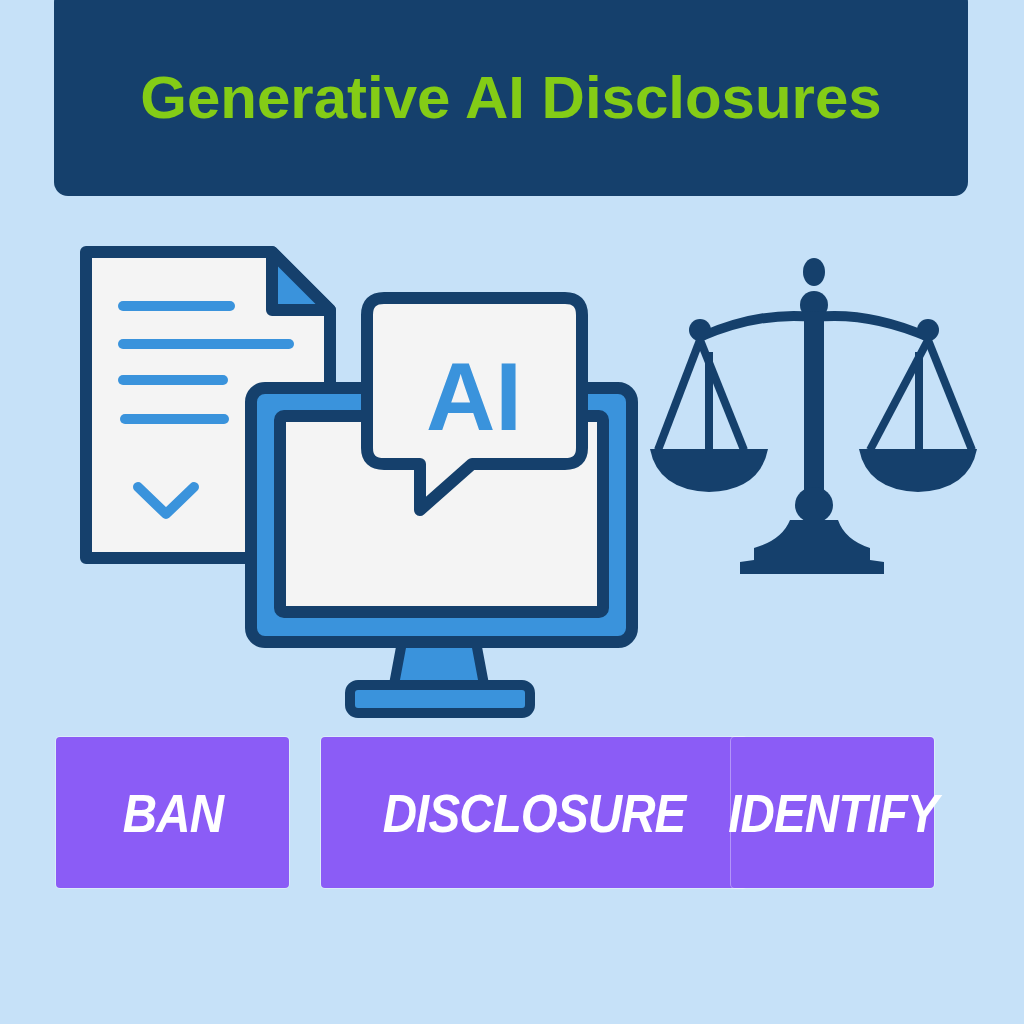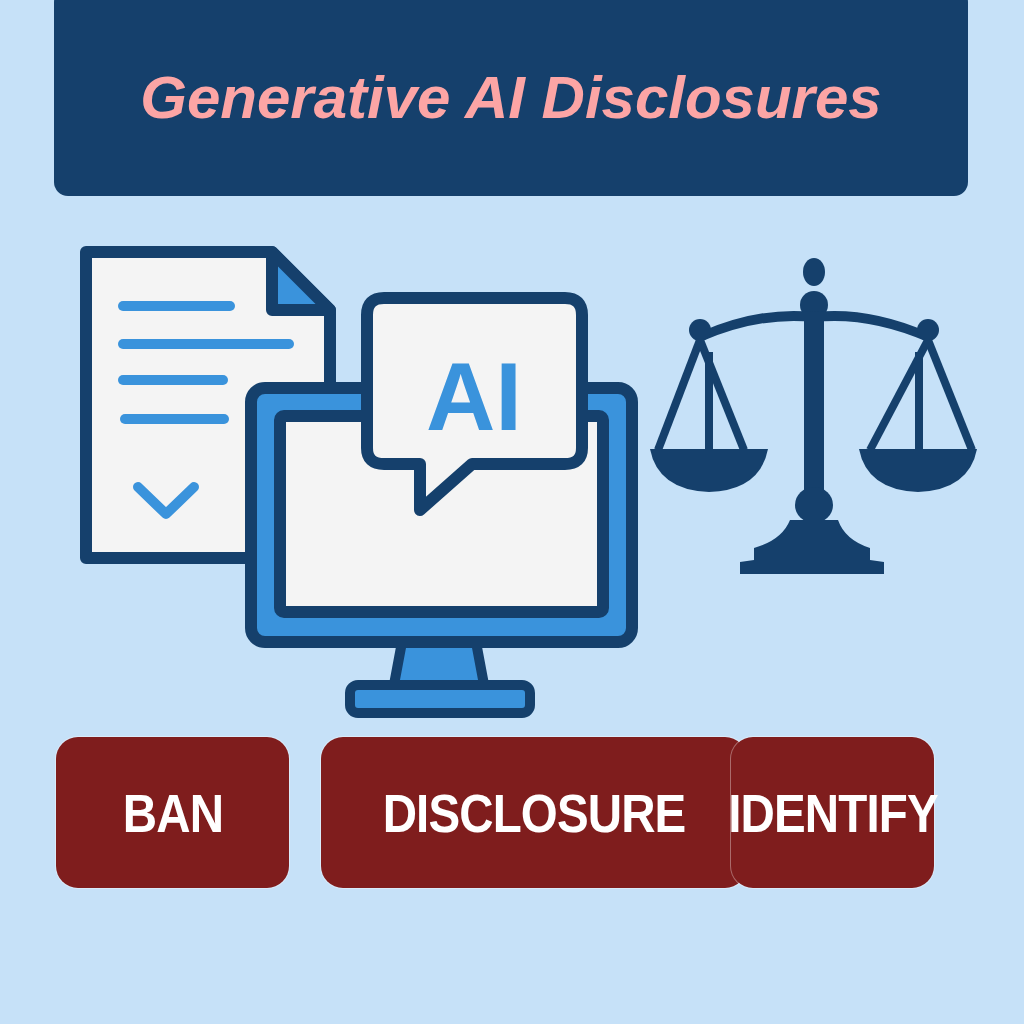--- a/index.html
+++ b/index.html
@@ -8,29 +8,30 @@
       background:#c6e1f8;
       font-family:"Liberation Sans", "DejaVu Sans", sans-serif;
     }
     .header {
       position:absolute; left:54px; top:-12px; width:914px; height:208px;
       background:#15406c; border-radius:14px;
       display:flex; flex-direction:column; align-items:center; justify-content:center;
       padding-top:12px; box-sizing:border-box;
     }
     .header .line {
-      color:#fca5a5; font-weight:bold; font-size:60px; line-height:70px;
-      letter-spacing:0px; white-space:nowrap;font-style:italic;
+      color:#84cc16; font-weight:bold; font-size:60px; line-height:70px;
+      letter-spacing:0px; white-space:nowrap;
     }
     .illus { position:absolute; left:0; top:0; width:1024px; height:1024px; }
     .box {
       position:absolute; top:737px; height:151px;
-      background:#7f1d1d; border-radius:22px;
+      background:#8b5cf6; border-radius:4px;
       display:flex; align-items:center; justify-content:center;
       box-shadow:0 0 0 1px rgba(255,255,255,0.35);
+      font-style:italic;
     }
     .box span {
       color:#ffffff; font-weight:bold; font-size:54px; letter-spacing:-1px;
       transform:scaleX(0.88); white-space:nowrap;
     }
     #box-ban { left:56px; width:233px; }
     #box-disclosure { left:321px; width:426px; }
     #box-identify { left:731px; width:203px; }
   </style>
 </head>

